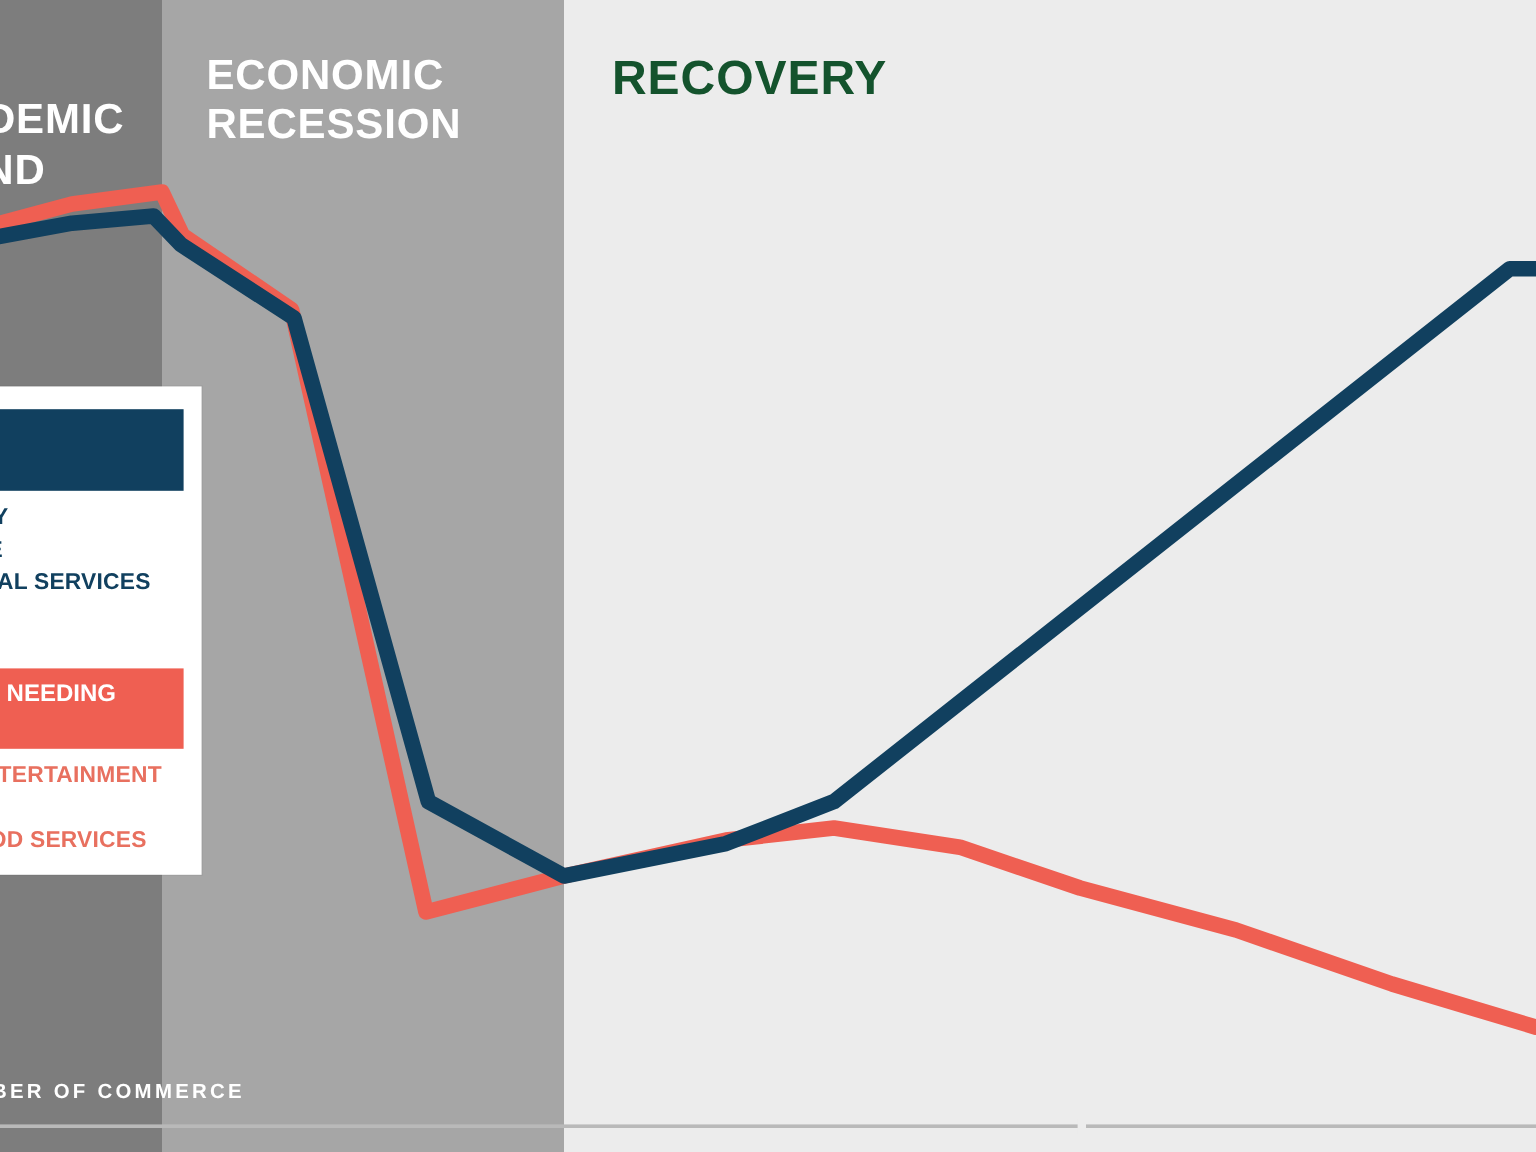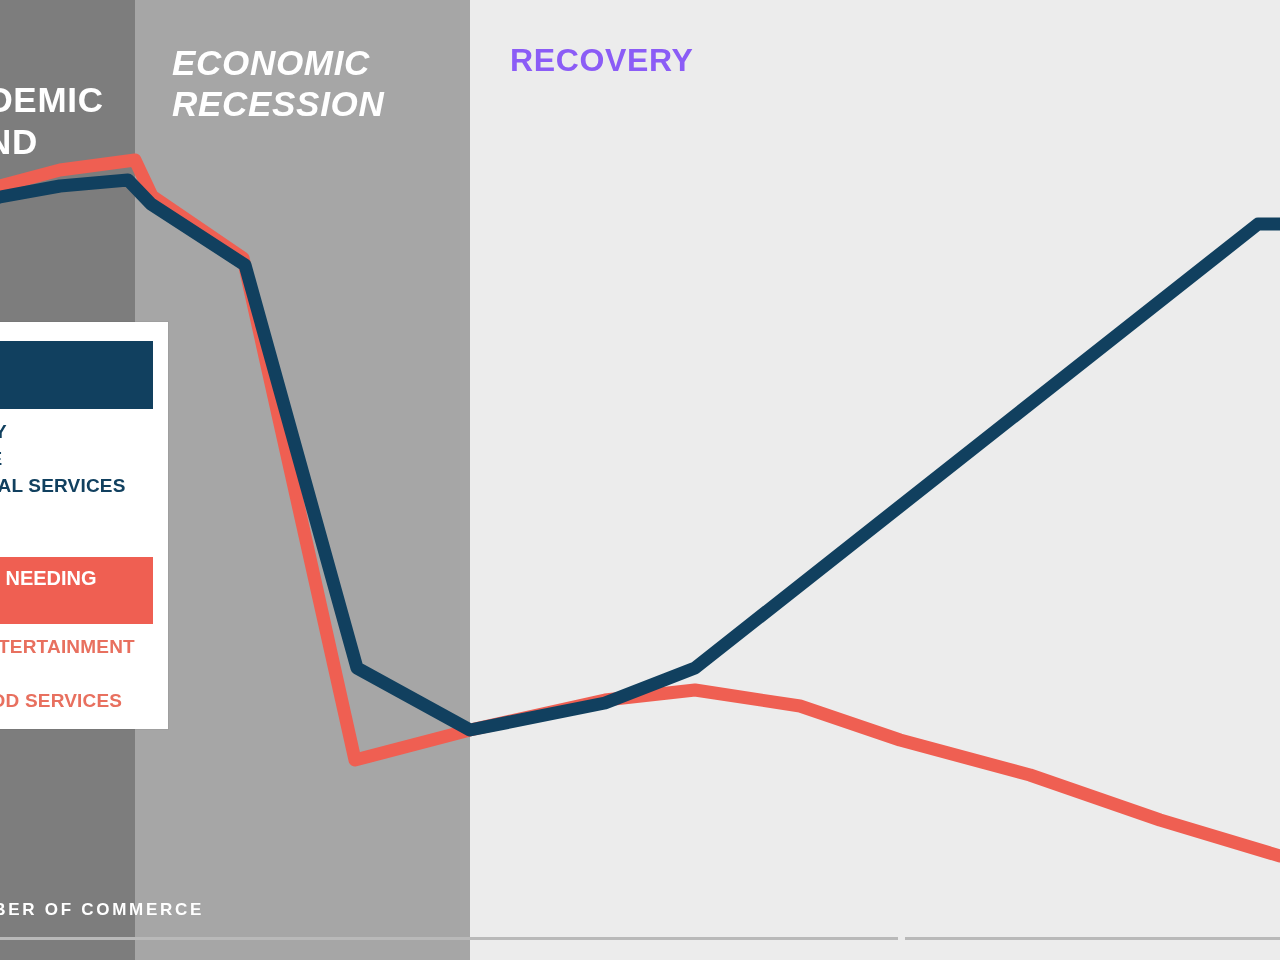--- a/index.html
+++ b/index.html
@@ -26,25 +26,25 @@
     line-height:1.18;
     text-transform:uppercase;
     white-space:pre-line;
   }
   #label-prepandemic{
     left:-86px;top:38px;width:96px;
     font-size:35px;color:#ffffff;
   }
   #label-recession{
     left:172px;top:42px;width:250px;
-    font-size:35px;color:#ffffff;font-style:italic;
+    font-size:35px;color:#ffffff;
   }
   #label-recovery{
     left:510px;top:42px;width:330px;
-    font-size:32px;color:#8b5cf6;
+    font-size:40px;color:#14532d;
   }
 
   
   #chart-svg{position:absolute;left:0;top:0;width:1280px;height:960px;}
 
   
   #legend{
     position:absolute;
     left:-156px;top:322px;
     width:324px;

